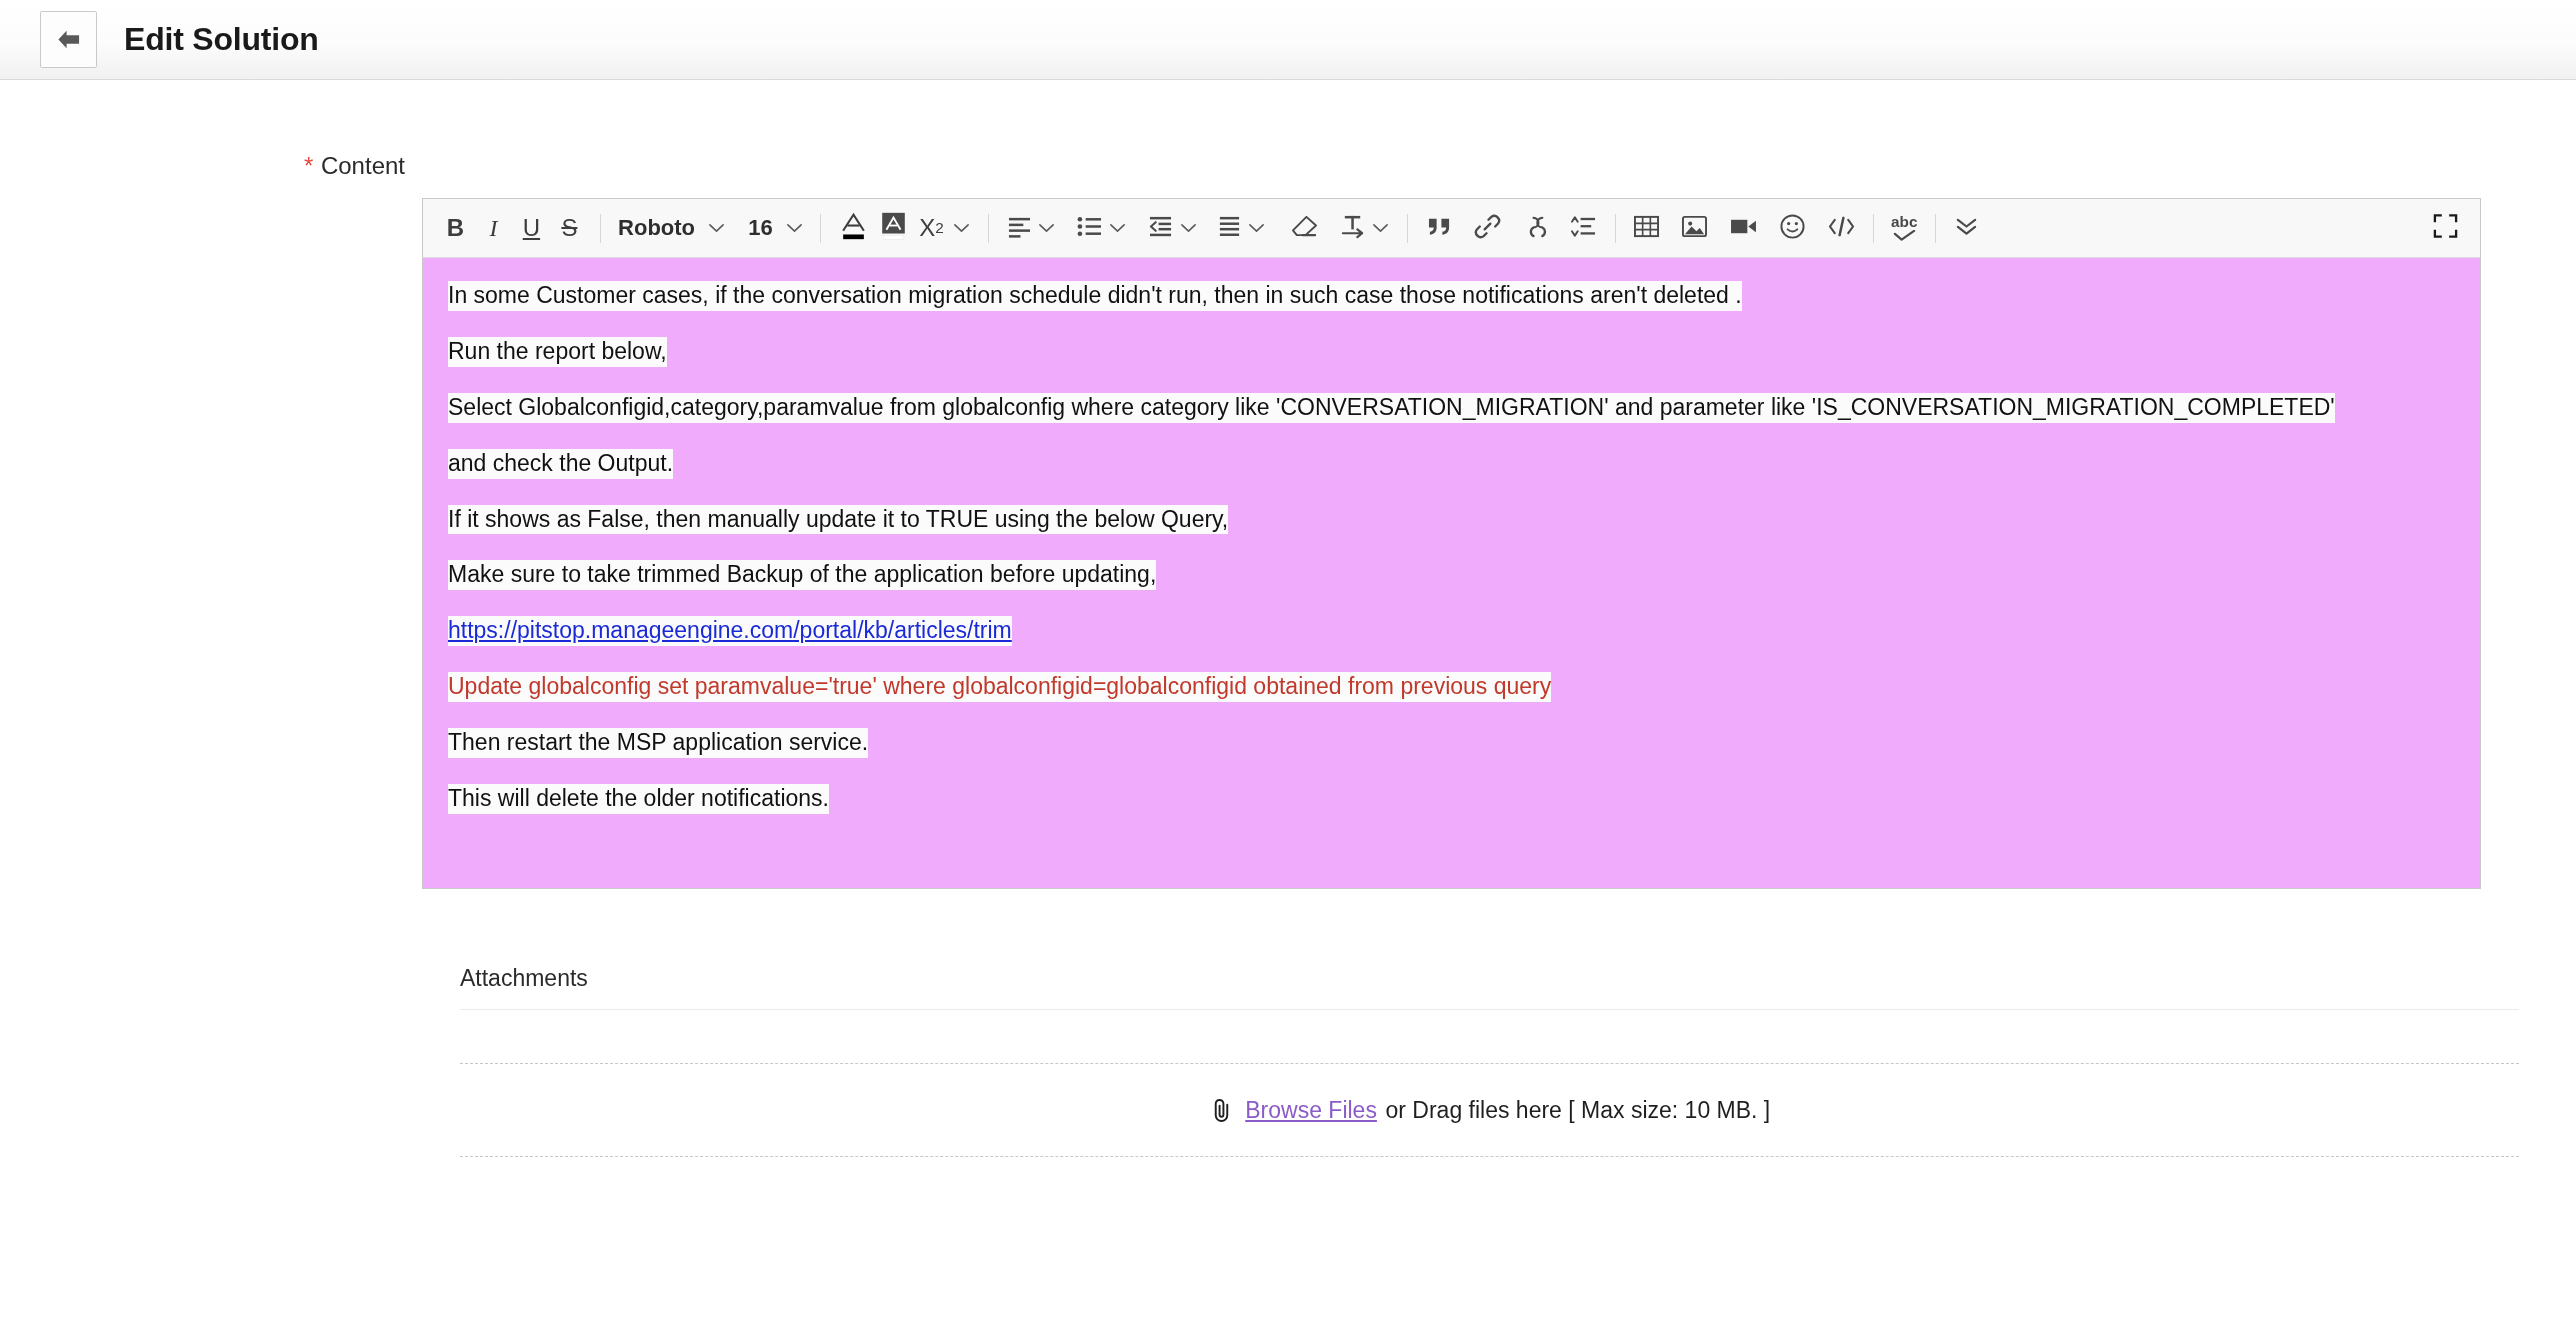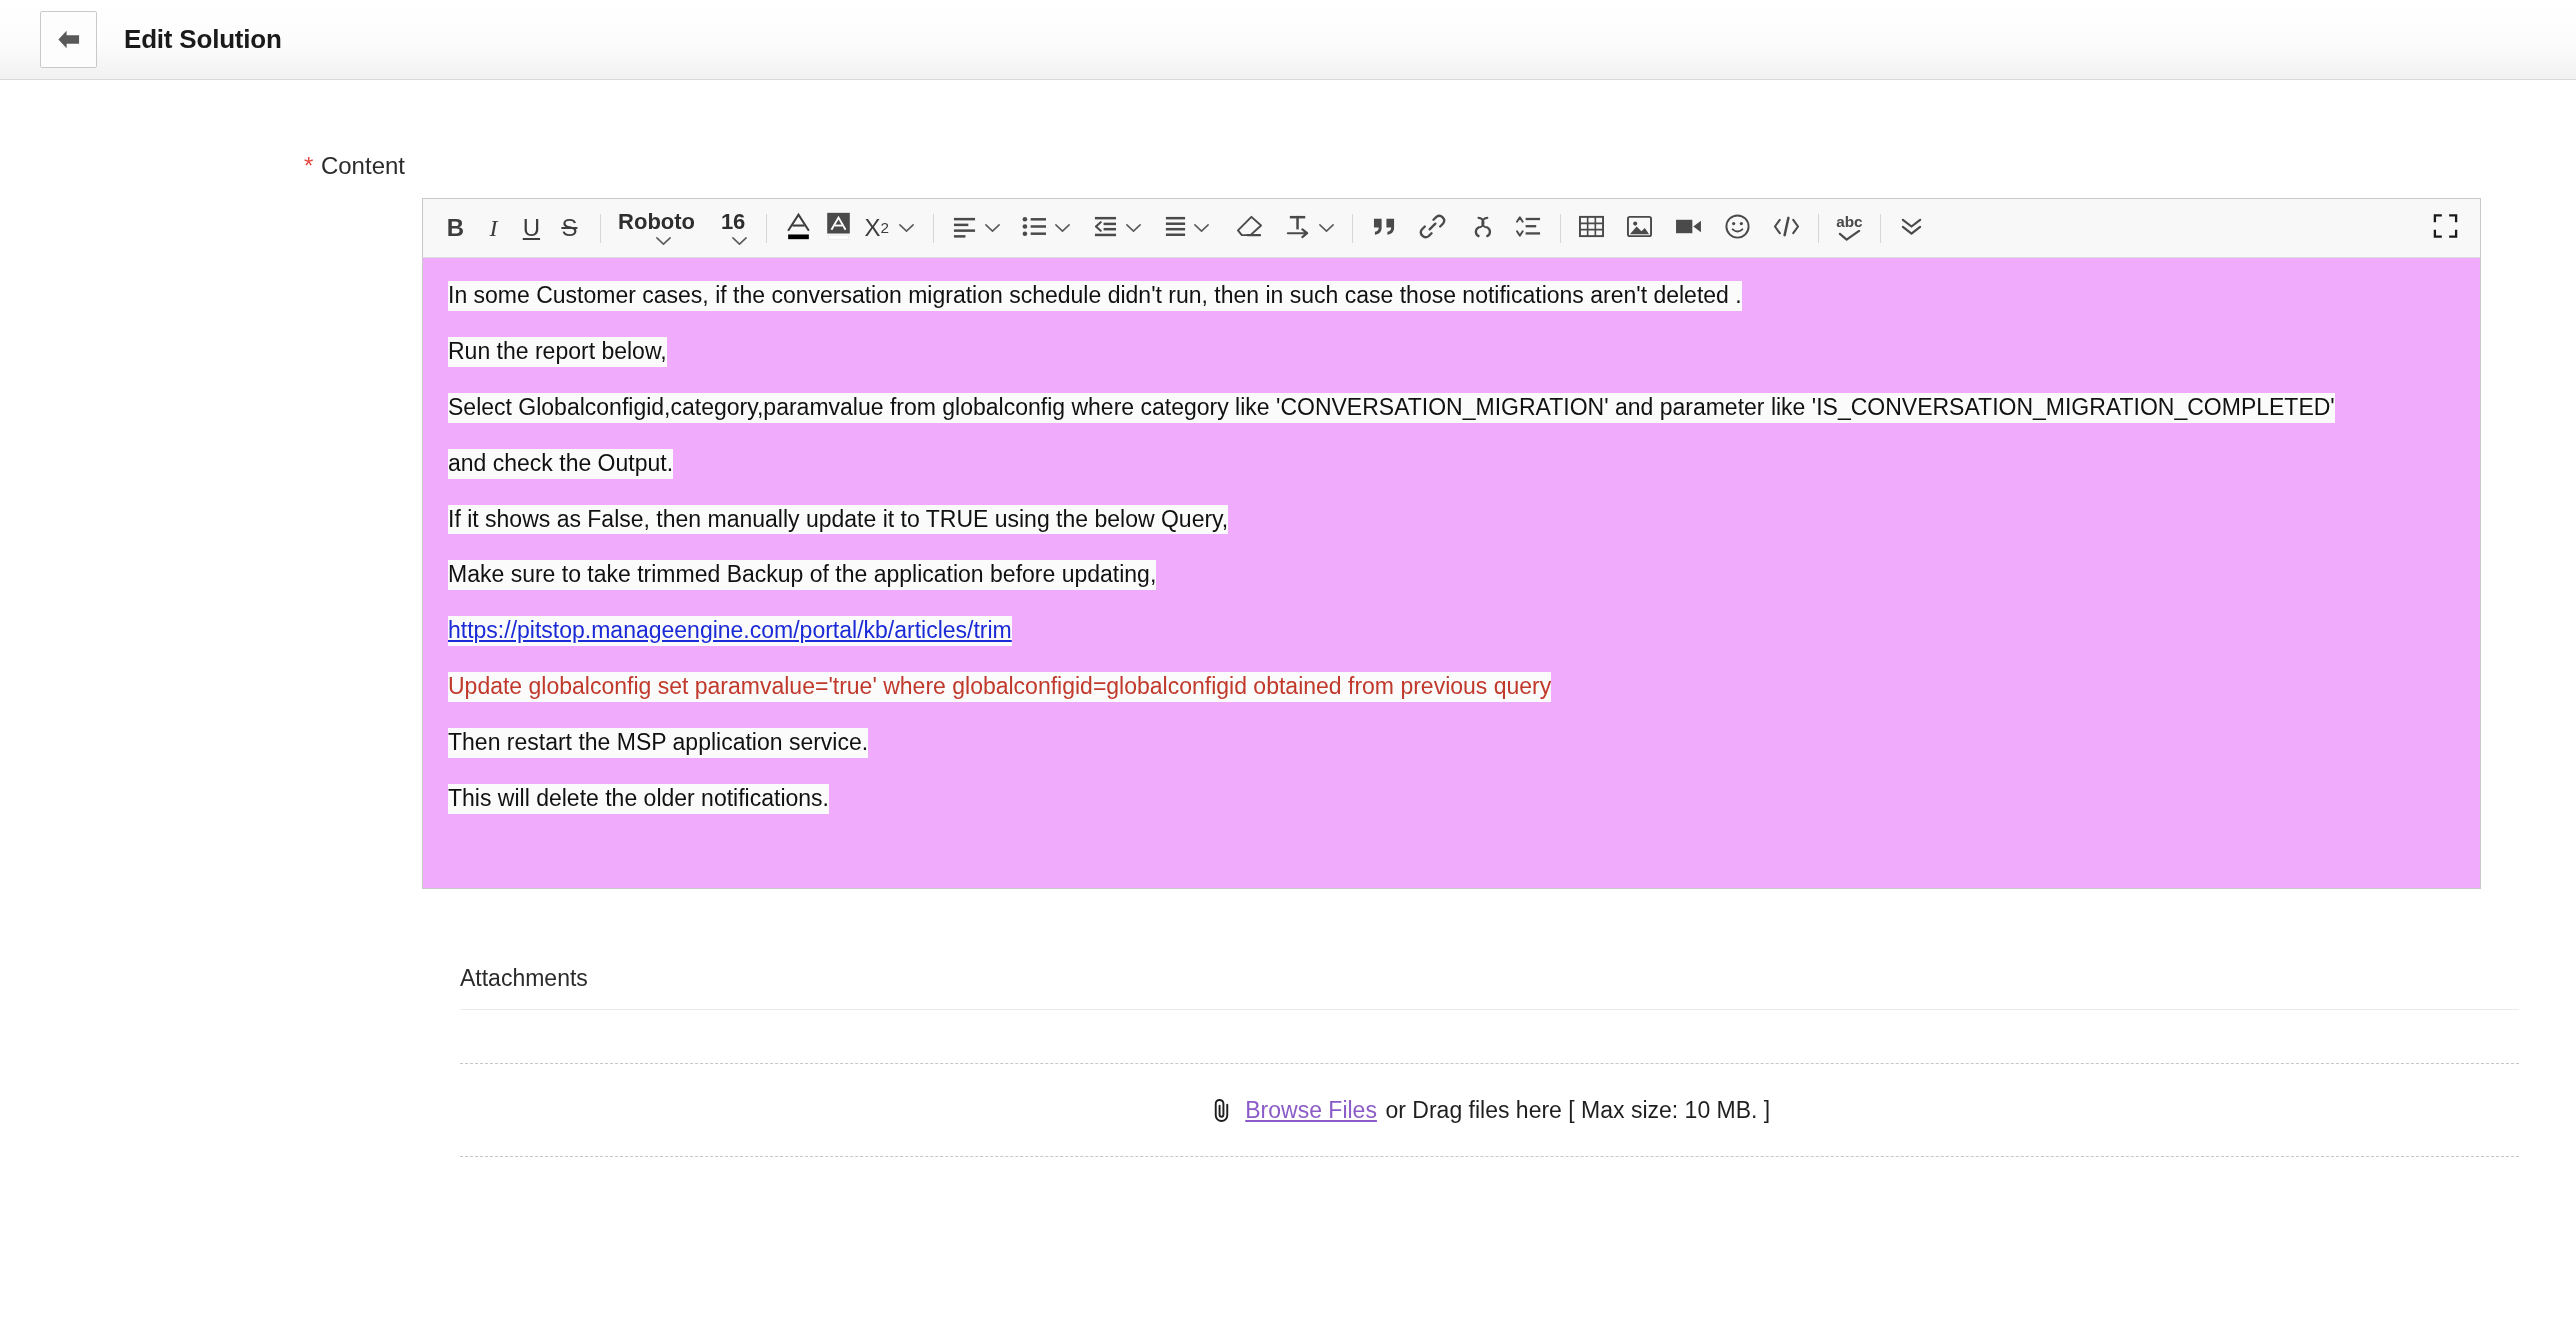--- a/index.html
+++ b/index.html
@@ -31,21 +31,21 @@
     background: #fdfdfd;
     border-radius: 1.9px;
     display: flex;
     align-items: center;
     justify-content: center;
     cursor: pointer;
   }
   .back-btn svg { display: block; }
   .page-title {
     margin-left: 27px;
-    font-size: 26px;
+    font-size: 32px;
     font-weight: bold;
     color: #1a1a1a;
     letter-spacing: -0.2px;
   }
 
   
   .form-area { padding-top: 32px; }
   .row {
     display: flex;
     align-items: flex-start;
@@ -117,24 +117,22 @@
   .tb-btn.und { text-decoration: underline; }
   .tb-btn.strike { text-decoration: line-through; }
   .tb-sep {
     width: 1px;
     height: 29px;
     background: #d6d6d6;
     margin: 0 11.5px;
   }
   .tb-select {
     display: flex;
-    align-items: center;
     cursor: pointer;
     padding: 0 5.7px;
-    flex-direction: column;
   }
   .tb-select .val {
     font-size: 22px;
     color: #2e2e2e;
     font-weight: bold;
   }
   .tb-select .val.fam { font-weight: bold; }
   .chev { margin-left: 13.4px; display: flex; align-items: center; }
   .tb-combo { display: flex; align-items: center; cursor: pointer; }
   .tb-combo .chev { margin-left: 5.7px; }

